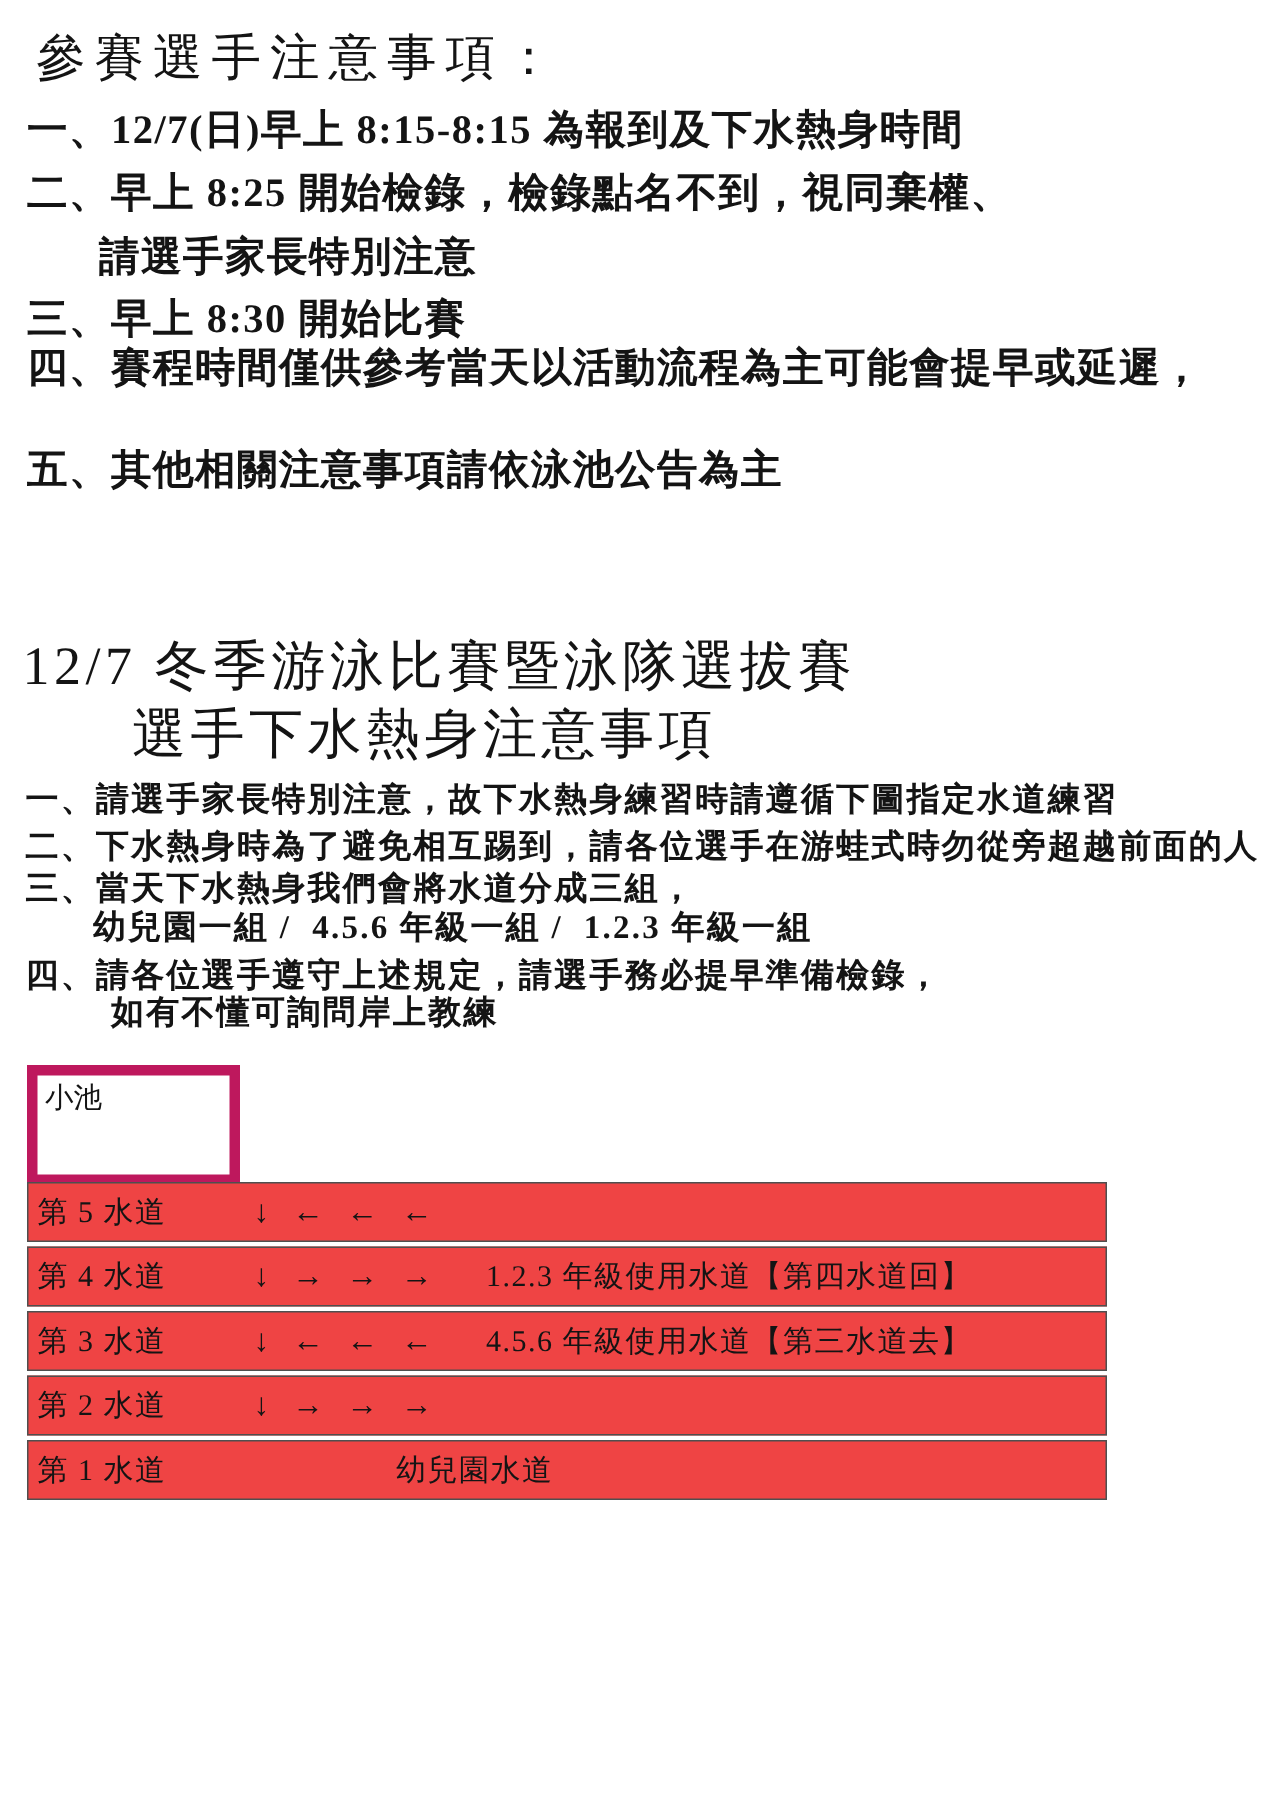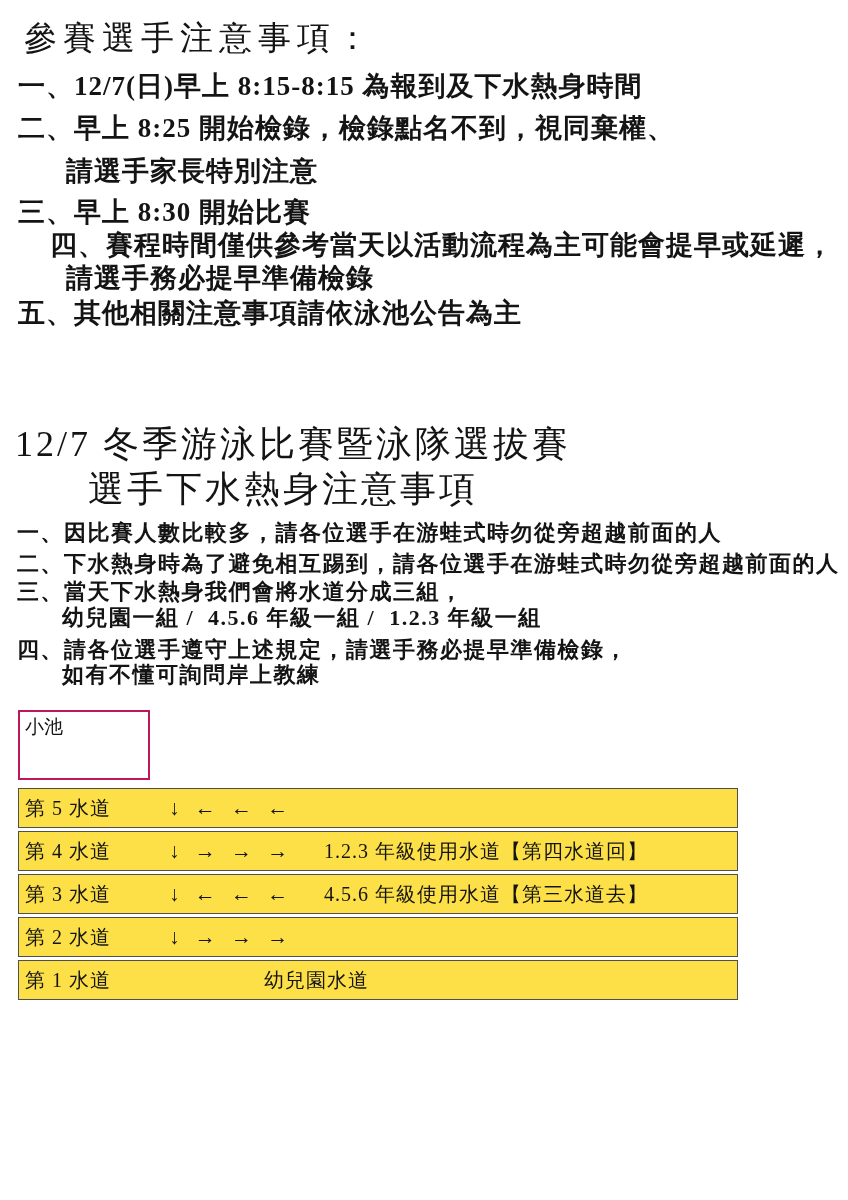--- a/index.html
+++ b/index.html
@@ -19,63 +19,63 @@
     top: 16px; left: 24px;
     font-size: 33px; letter-spacing: 6px;
   }
   .top-item {
     font-size: 27px; font-weight: bold; letter-spacing: 1px;
   }
   .t-l1 { top: 68px;  left: 18px; }
   .t-l2 { top: 110px; left: 18px; }
   .t-l3 { top: 153px; left: 66px; }
   .t-l4 { top: 194px; left: 18px; }
-  .t-l5 { top: 227px; left: 18px; margin-left: 32px; }
+  .t-l5 { top: 227px; left: 18px; }
   .t-l6 { top: 260px; left: 66px; }
   .t-l7 { top: 295px; left: 18px; }
 
   
   .sec-title {
     font-size: 36px; letter-spacing: 3px;
   }
   .w-t1 { top: 420px; left: 15px; }
   .w-t2 { top: 465px; left: 88px; }
   .warm-item {
     font-size: 22px; font-weight: bold; letter-spacing: 1.5px;
   }
   .w-l1 { top: 518px; left: 17px; }
   .w-l2 { top: 549px; left: 17px; }
   .w-l3 { top: 577px; left: 17px; }
   .w-l4 { top: 603px; left: 62px; }
   .w-l5 { top: 635px; left: 17px; }
-  .w-l6 { top: 660px; left: 62px; font-family: Liberation Serif, serif; }
+  .w-l6 { top: 660px; left: 74px; font-family: Liberation Serif, serif; }
 
   
   .pool-box {
     position: absolute;
     left: 18px; top: 710px;
     width: 118px; height: 62px;
-    border: 2px solid #be185d;
+    border: 7px solid #be185d;
     font-size: 19px;
     padding: 2px 5px;
     box-sizing: content-box;
   }
 
   
   .lane-table {
     position: absolute;
     left: 18px; top: 788px;
     width: 720px;
   }
   .lane-row {
     position: relative;
     height: 38px;
     border: 1px solid #4f4f4f;
     margin-bottom: 3px;
-    background: #fde047;
+    background: #ef4444;
   }
   .lane-row span {
     position: absolute;
     top: 50%;
     transform: translateY(-50%);
     white-space: pre;
   }
   .lane-name   { left: 6px;   font-size: 20px; letter-spacing: 1px; }
   .lane-arrows { left: 150px; font-size: 21px; word-spacing: 10px; }
   .lane-usage  { left: 305px; font-size: 20px; letter-spacing: 1px; }
@@ -85,27 +85,26 @@
 <body>
 
 <div class="page">
 
   <div class="abs top-title">參賽選手注意事項：</div>
   <div class="abs top-item t-l1">一、12/7(日)早上 8:15-8:15 為報到及下水熱身時間</div>
   <div class="abs top-item t-l2">二、早上 8:25 開始檢錄，檢錄點名不到，視同棄權、</div>
   <div class="abs top-item t-l3">請選手家長特別注意</div>
   <div class="abs top-item t-l4">三、早上 8:30 開始比賽</div>
   <div class="abs top-item t-l5">四、賽程時間僅供參考當天以活動流程為主可能會提早或延遲，</div>
-  <div class="abs top-item t-l6">請選手務必提早準備檢錄</div>
   <div class="abs top-item t-l7">五、其他相關注意事項請依泳池公告為主</div>
 
   <div class="abs sec-title w-t1">12/7 冬季游泳比賽暨泳隊選拔賽</div>
   <div class="abs sec-title w-t2">選手下水熱身注意事項</div>
 
-  <div class="abs warm-item w-l1">一、因比賽人數比較多，請各位選手在游蛙式時勿從旁超越前面的人</div>
+  <div class="abs warm-item w-l1">一、請選手家長特別注意，故下水熱身練習時請遵循下圖指定水道練習</div>
   <div class="abs warm-item w-l2">二、下水熱身時為了避免相互踢到，請各位選手在游蛙式時勿從旁超越前面的人</div>
   <div class="abs warm-item w-l3">三、當天下水熱身我們會將水道分成三組，</div>
   <div class="abs warm-item w-l4">幼兒園一組 /  4.5.6 年級一組 /  1.2.3 年級一組</div>
   <div class="abs warm-item w-l5">四、請各位選手遵守上述規定，請選手務必提早準備檢錄，</div>
   <div class="abs warm-item w-l6">如有不懂可詢問岸上教練</div>
 
   <div class="pool-box">
     <span>小池</span>
   </div>
 

